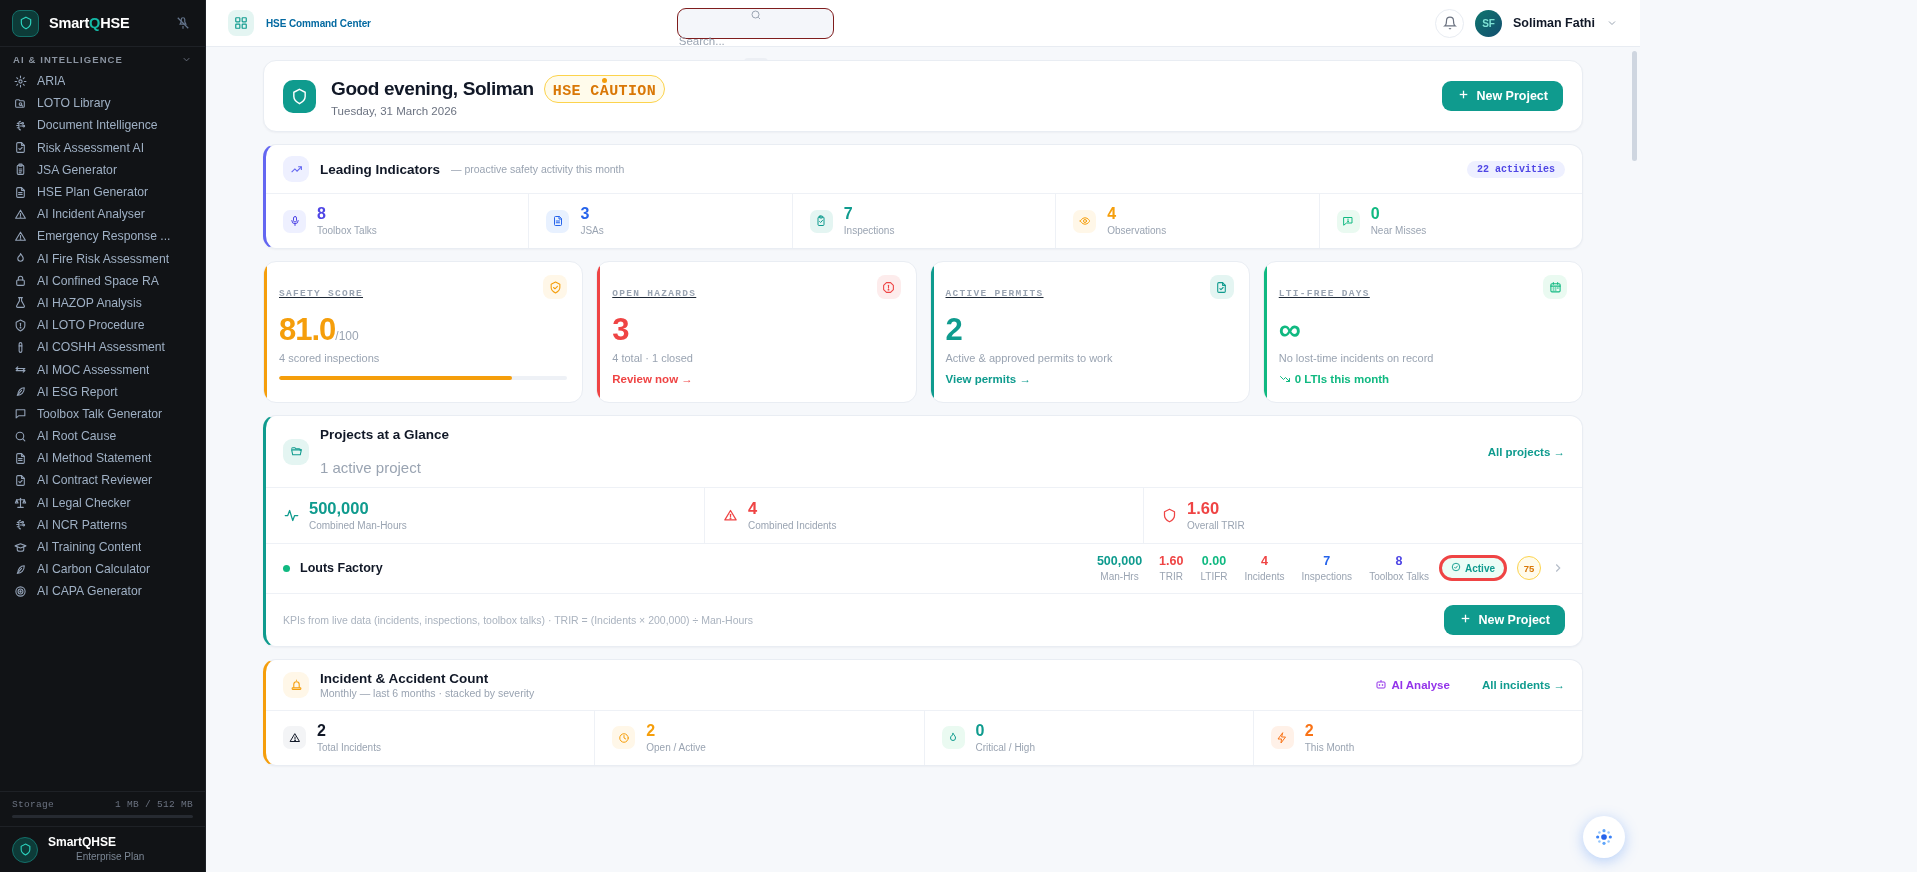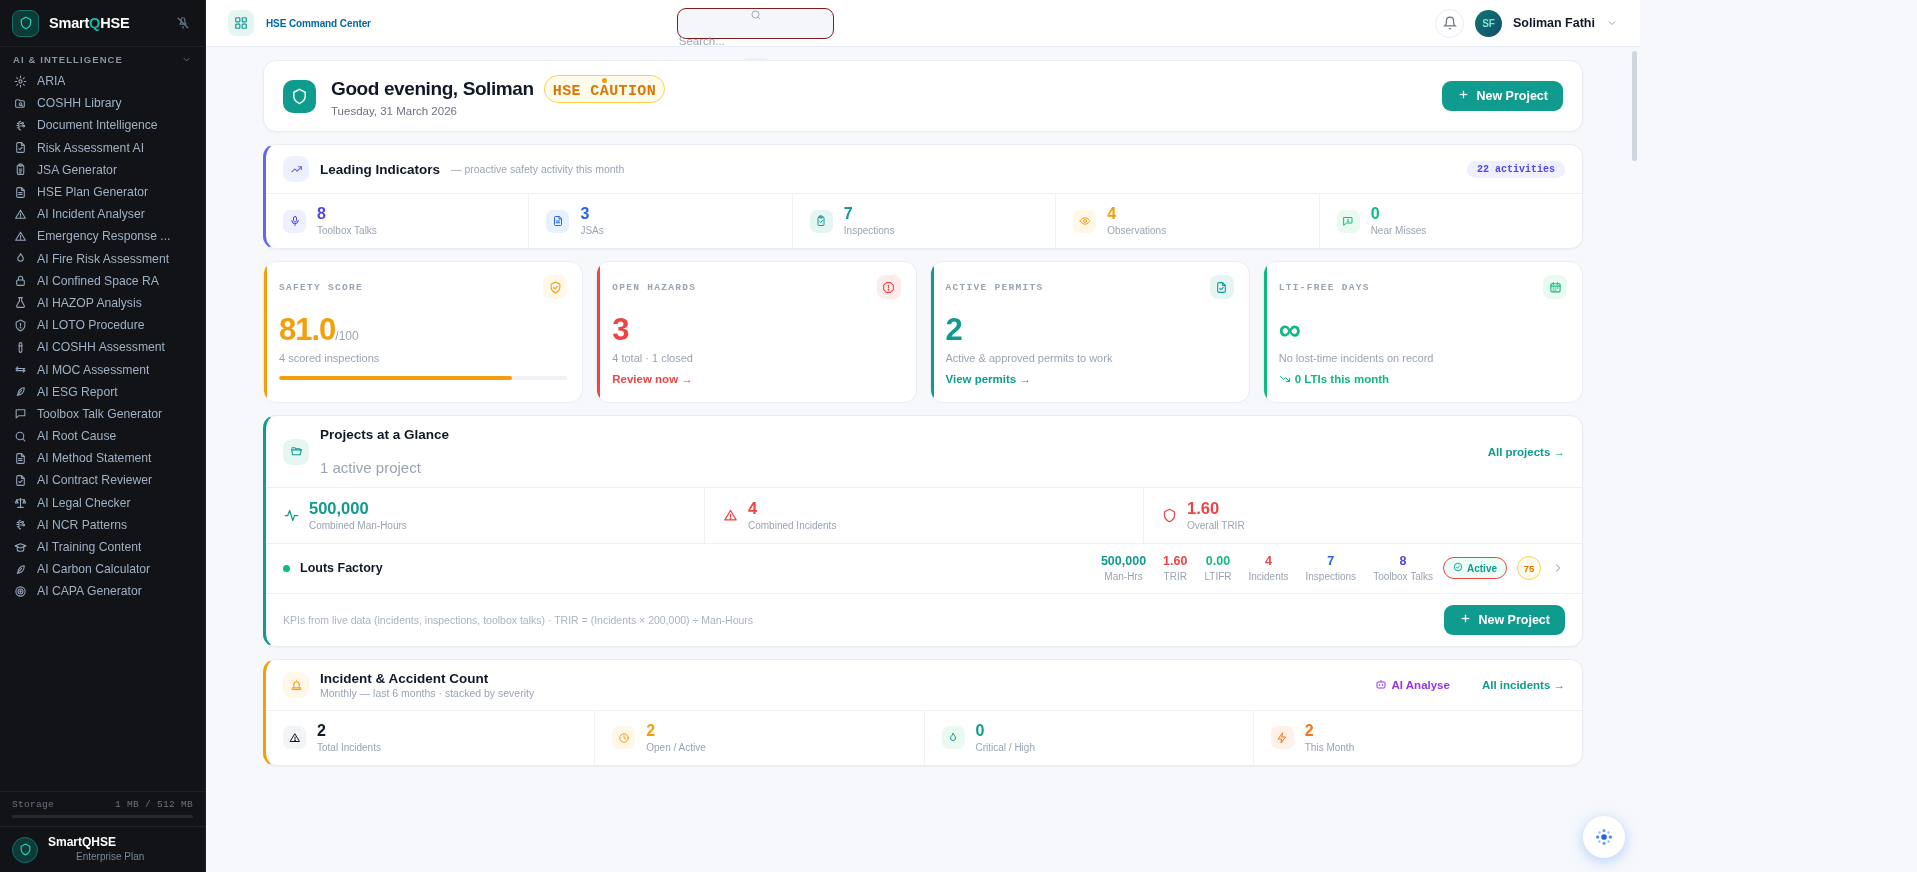--- a/index.html
+++ b/index.html
@@ -132,21 +132,21 @@
   .li-v { font-size:16px; font-weight:700; line-height:1;}
   .li-l { font-size:10px; color:#9aa4b2; margin-top:3px;}
 
   
   .kpis { display:flex; gap:13px; margin-bottom:12px;}
   .kpi { flex:1 1 0; background:#fff; border:1px solid #e9edf3; border-radius:13px;
     padding:13px 15px 14px; position:relative; overflow:hidden;}
   .kpi:before { content:""; position:absolute; left:0; top:0; bottom:0; width:3px;}
   .k1:before{background:#f59e0b;} .k2:before{background:#ef4444;}
   .k3:before{background:#0f9b8e;} .k4:before{background:#10b981;}
-  .kpi-hd { display:flex; align-items:center; }
+  .kpi-hd { display:flex; align-items:flex-end;text-decoration:underline; }
   .kpi-lab { font-size:9.5px; letter-spacing:1.3px; font-weight:700; color:#9aa4b2;
     text-transform:uppercase; font-family:"Liberation Mono",monospace;}
   .kpi-ic { margin-left:auto; width:24px;height:24px;border-radius:8px; display:flex;align-items:center;justify-content:center;}
   .kpi-ic svg{width:13px;height:13px;}
   .kpi-val { font-size:31px; font-weight:700; line-height:1; margin-top:15px; letter-spacing:-1px;}
   .kpi-unit { font-size:12px; font-weight:400; color:#9aa4b2; letter-spacing:0;}
   .kpi-sub { font-size:11px; color:#9aa4b2; margin-top:7px;}
   .kpi-link { font-size:11.5px; font-weight:700; margin-top:9px; display:inline-flex; gap:4px; align-items:center; cursor:pointer;}
   .kpi-prog { height:4px; border-radius:4px; background:#eef1f6; margin-top:12px; overflow:hidden;}
   .kpi-prog i { display:block; height:100%; background:#f59e0b; border-radius:4px;}
@@ -169,21 +169,21 @@
   .ps-v { font-size:16.5px; font-weight:700; line-height:1;}
   .ps-l { font-size:10px; color:#9aa4b2; margin-top:3px;}
 
   .proj-row { display:flex; align-items:center; padding:11px 17px; border-top:1px solid #eef1f6; gap:10px;}
   .pr-dot { width:7px;height:7px;border-radius:50%; background:#10b981;}
   .pr-name { font-size:12.5px; font-weight:700; color:#111827;}
   .pr-kpis { margin-left:auto; display:flex; align-items:center; gap:17px;}
   .prk { text-align:center;}
   .prk .v { font-size:12.5px; font-weight:700; line-height:1.1;}
   .prk .l { font-size:10px; color:#9aa4b2; margin-top:2px;}
-  .tag-active { display:inline-flex; align-items:center; gap:4px; border:1px solid #ef4444;
+  .tag-active { display:inline-flex; align-items:center; gap:4px; border:3px solid #ef4444;
     background:#ecfdf6; color:#0f9b8e; border-radius:999px; padding:4px 9px; font-size:10px; font-weight:700;}
   .tag-active svg{width:10px;height:10px;}
   .score-ring { width:24px;height:24px;border-radius:50%; border:1.6px solid #fcd34d; background:#fffbeb;
     color:#d97706; font-size:9.5px; font-weight:700; display:flex;align-items:center;justify-content:center;}
   .pr-chev { color:#b4bcc8; display:flex; cursor:pointer;}
   .pr-chev svg{width:14px;height:14px;}
   .proj-foot { display:flex; align-items:center; padding:11px 17px; border-top:1px solid #eef1f6;}
   .proj-note { font-size:10.5px; color:#aab3bf;}
 
   
@@ -255,21 +255,21 @@
             <span class="lbl">ARIA</span>
           </div>
           <div class="nav-item">
             <span class="nav-ic">
               <svg viewBox="0 0 24 24" fill="none" stroke="currentColor" stroke-width="2" stroke-linecap="round" stroke-linejoin="round">
                 <path d="M3 7a2 2 0 0 1 2-2h4l2 2h6a2 2 0 0 1 2 2v8a2 2 0 0 1-2 2H5a2 2 0 0 1-2-2Z"></path>
                 <circle cx="12" cy="13" r="2.4"></circle>
                 <line x1="14" y1="15" x2="16" y2="17"></line>
               </svg>
             </span>
-            <span class="lbl">COSHH Library</span>
+            <span class="lbl">LOTO Library</span>
           </div>
           <div class="nav-item">
             <span class="nav-ic">
               <svg viewBox="0 0 24 24" fill="none" stroke="currentColor" stroke-width="2" stroke-linecap="round" stroke-linejoin="round">
                 <path d="M12 4a3 3 0 0 0-3 3v10a3 3 0 0 0 3 3"></path>
                 <path d="M9 8H6M9 12H5M9 16H6"></path>
                 <circle cx="16" cy="8" r="1.6"></circle>
                 <circle cx="18" cy="13" r="1.6"></circle>
                 <path d="M12 8h2.4M12 13h4"></path>
               </svg>

